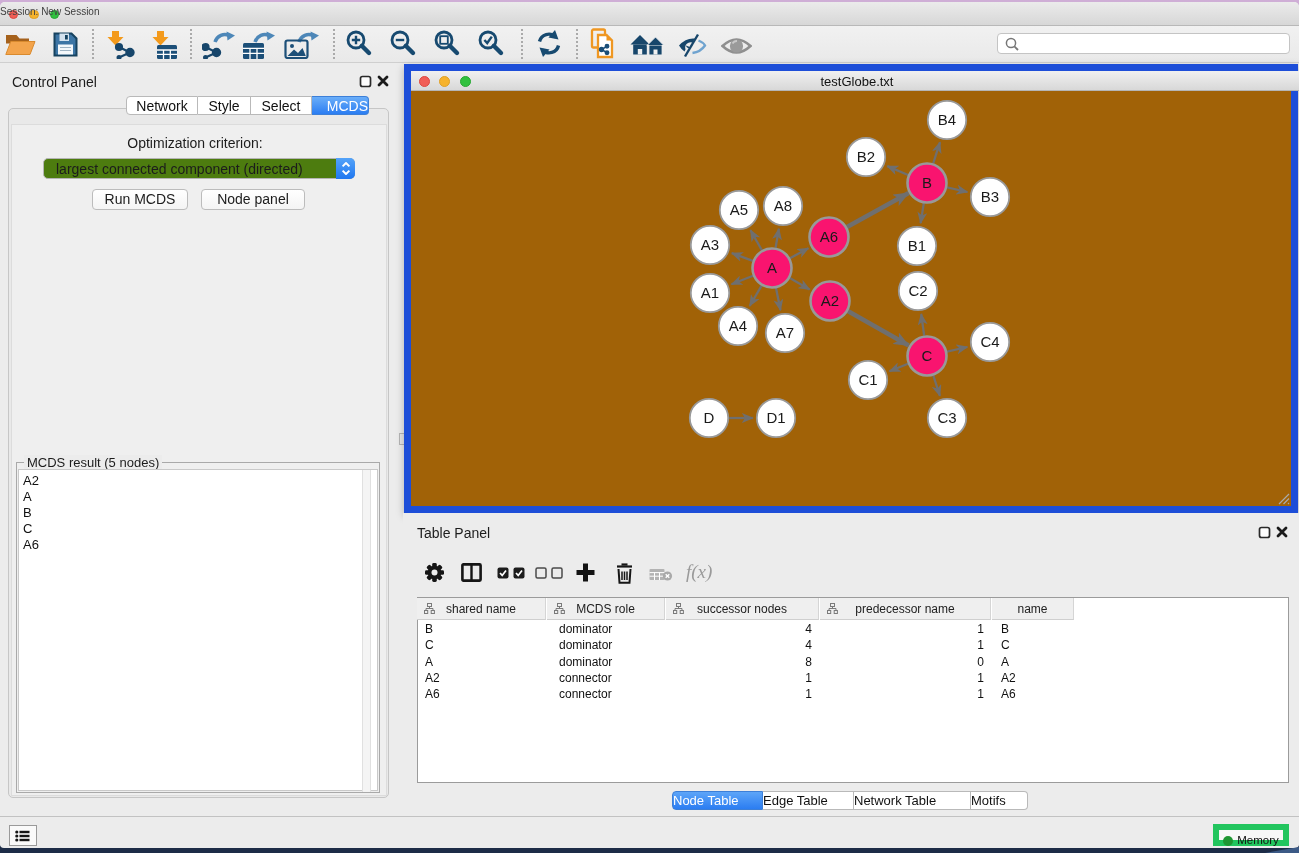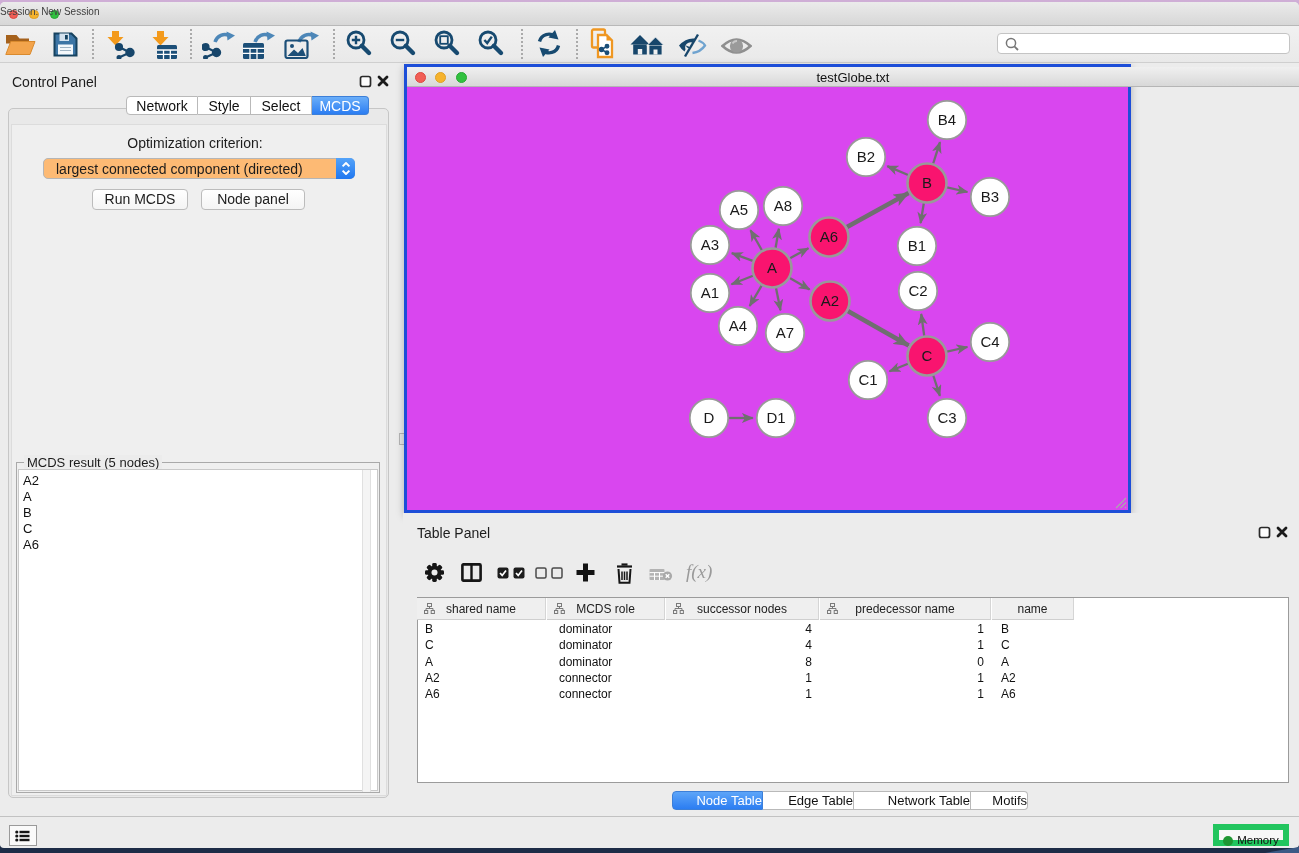--- a/index.html
+++ b/index.html
@@ -25,48 +25,48 @@
   background:#ffffff; border:1px solid #c4c4c4; border-radius:4px; }
 .icon { position:absolute; }
 
 #cp { position:absolute; left:0; top:61px; width:390px; height:756px; background:#ececec;padding-left:12px; }
 #cptitle { position:absolute; left:12px; top:11px; font-size:14px; color:#1d1d1d; }
 .fbtn { position:absolute; top:12px; }
 #cptabs { position:absolute; left:78px; top:33px; height:19px; display:flex; }
 .tab { height:19px; line-height:18px; font-size:14px; color:#111; text-align:center;
   background:#ffffff; border:1px solid #b9b9b9; border-left:none; padding:0; }
 .tab.first { border-left:1px solid #b9b9b9; border-radius:4px 0 0 4px;margin-left:48px; }
-.tab.last { border-radius:0 4px 4px 0; }
+.tab.last { border-radius:0 4px 4px 0;text-align:right; }
 .tab.sel { background:linear-gradient(#6aaef9,#2b7df2); color:#fff; border-color:#3c7fd8; }
 #cpbox { position:absolute; left:8px; top:45px; width:381px; height:690px;
   background:#e9e9e9; border:1px solid #c6c6c6; border-radius:5px; }
 #cpinner { position:absolute; left:11px; top:61px; width:376px; height:672px;
   background:#efefef; border:1px solid #dcdcdc; }
 #optlabel { position:absolute; left:0; top:72px; width:390px; text-align:center;
   font-size:14px; color:#1c1c1c; }
 #dropdown { position:absolute; left:43px; top:95px; width:312px; height:21px;
-  background:#fdba74; border:1px solid #b5b5b5; border-radius:5px; font-size:14px;
+  background:#4d7c0f; border:1px solid #b5b5b5; border-radius:5px; font-size:14px;
   color:#1c1c1c; line-height:20px; padding-left:12px; }
 #ddbtn { position:absolute; right:-1px; top:-1px; width:19px; height:21px;
   background:linear-gradient(#54a3f9,#1f77f0); border-radius:0 5px 5px 0; }
 .btn { position:absolute; top:126px; height:21px; background:linear-gradient(#ffffff,#f4f4f4);
   border:1px solid #bcbcbc; border-radius:4px; font-size:14px; color:#1c1c1c;
   text-align:center; line-height:19px; }
 #groupbox { position:absolute; left:16px; top:399px; width:364px; height:331px;
   border:1px solid #a9a9a9; }
 #grouplabel { position:absolute; left:7px; top:-8px; background:#ececec; padding:0 3px;
   font-size:13px; color:#1c1c1c; }
 #mcdslist { position:absolute; left:1px; top:6px; width:360px; height:322px;
   background:#ffffff; border:1px solid #c9c9c9; font-size:13px; color:#111; padding-top:3px; }
 #mcdslist .li { padding-left:4px; height:16px; line-height:16px; }
 #mscroll { position:absolute; right:6px; top:0px; width:9px; height:322px;
   background:#f4f4f4; border-left:1px solid #e0e0e0; border-right:1px solid #e0e0e0; }
 
-#iwin { position:absolute; left:404px; top:62px; width:727px; height:449px;
-  background:#d946ef; border:3px solid #1d4ed8; box-shadow:0 3px 8px rgba(0,0,0,0.25); }
+#iwin { position:absolute; left:404px; top:62px; width:894px; height:449px;
+  background:#a16207; border:7px solid #1d4ed8; box-shadow:0 3px 8px rgba(0,0,0,0.25); }
 #ititle { position:absolute; left:0; top:0; width:892px; height:20px;
   background:linear-gradient(#f0f0f0,#d8d8d8); border-bottom:1px solid #b5b5b5; }
 #ititle .t1 { left:8px; background:#f15e56; border:0.5px solid #dd4840; }
 #ititle .t2 { left:28px; background:#f6b32d; border:0.5px solid #e0a025; }
 #ititle .t3 { left:48.5px; background:#31c13f; border:0.5px solid #27a833; }
 #ititle .tl { top:4.5px; width:11px; height:11px; }
 #ititlename { position:absolute; top:3px; left:0; width:100%; text-align:center;
   font-size:13px; color:#111; }
 
 #tp { position:absolute; left:403px; top:511px; width:896px; height:304px; background:#ececec; }
@@ -75,21 +75,21 @@
   background:#ffffff; border:1px solid #9b9b9b; }
 .thc { position:absolute; top:596px; height:22px; background:#efefef;
   border-right:1px solid #d5d5d5; border-bottom:1px solid #cfcfcf; text-align:center;
   font-size:12px; color:#222; line-height:22px; }
 .treeic { position:absolute; left:7px; top:5px; }
 .thtxt { }
 .trow { position:absolute; left:0; width:1299px; height:16px; font-size:12px; color:#111; }
 .trow span { top:1px; }
 
 .btab { position:absolute; top:789px; height:19px; font-size:13px; color:#111;
-  background:#ffffff; border:1px solid #b9b9b9; border-left:none; text-align:right;
+  background:#ffffff; border:1px solid #b9b9b9; border-left:none; text-align:left;
   line-height:18px; }
 .btab.first { border-left:1px solid #b9b9b9; border-radius:4px 0 0 4px; }
 .btab.last { border-radius:0 4px 4px 0; }
 .btab.sel { background:linear-gradient(#5da5f8,#2b7df2); color:#fff; border-color:#3c7fd8; }
 
 #statusbar { position:absolute; left:0; top:814px; width:1299px; height:31px;
   background:#ececec; border-top:1px solid #c2c2c2; border-radius:0 0 4px 4px; }
 #listbtn { position:absolute; left:9px; top:8px; width:28px; height:21px;
   background:#fafafa; border:1.5px solid #9a9a9a; }
 #membtn { position:absolute; right:10px; top:7px; width:76px; height:22px;

